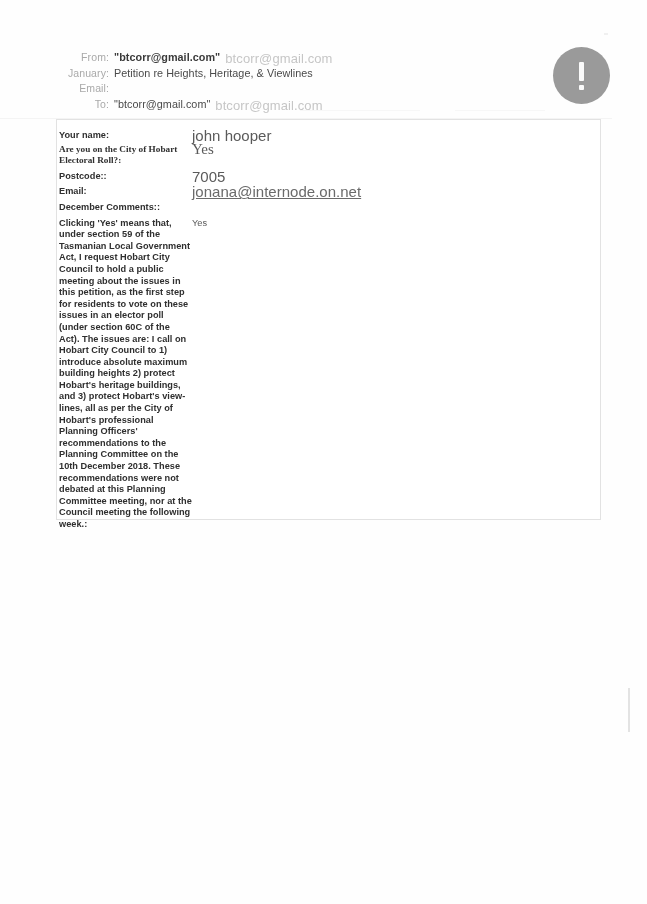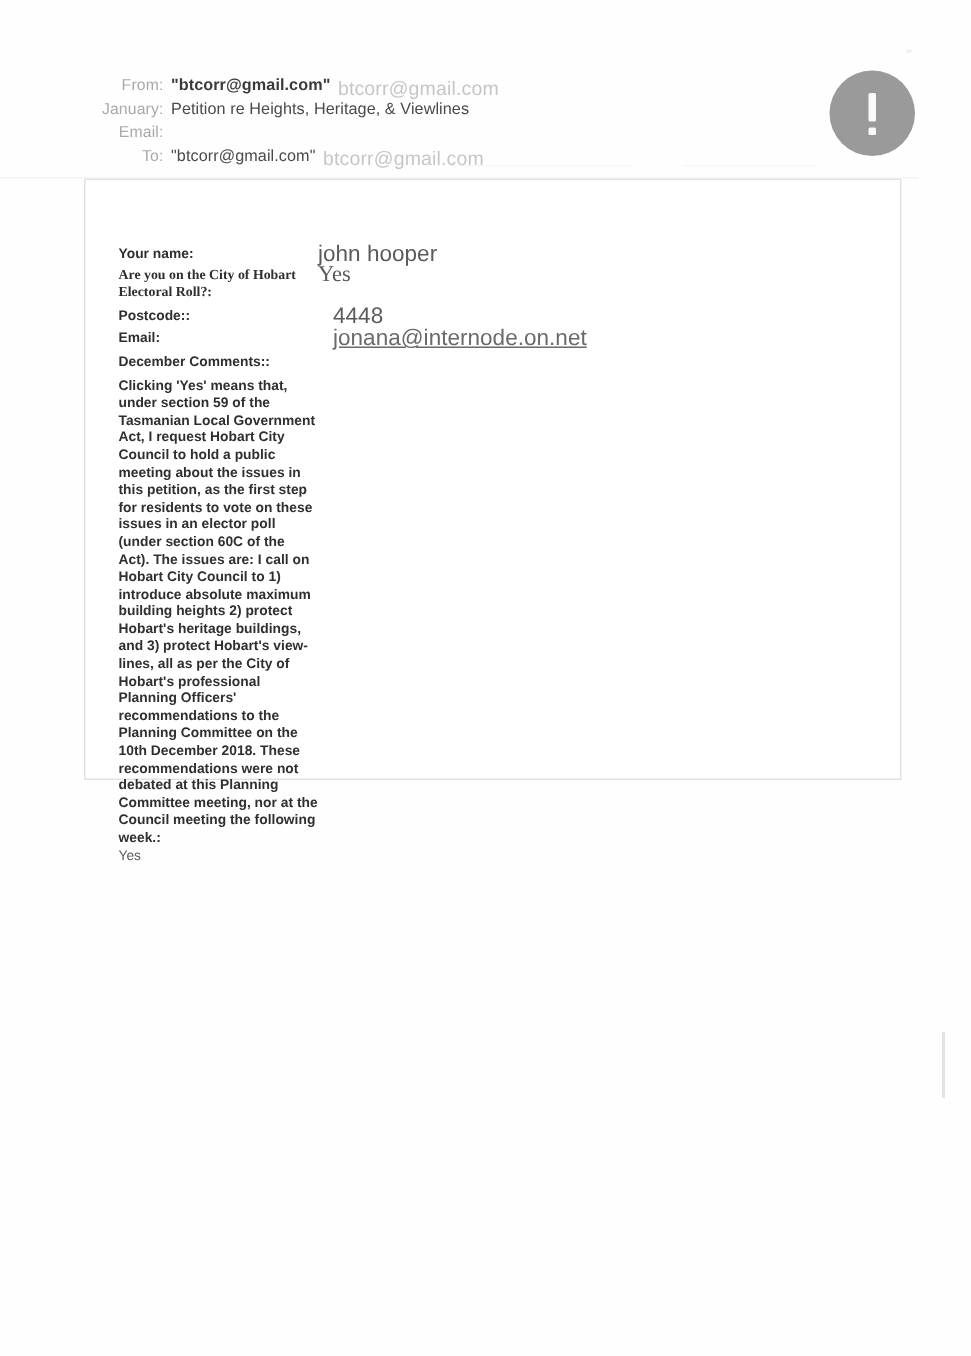--- a/index.html
+++ b/index.html
@@ -115,24 +115,23 @@
     left: 56px;
     top: 119px;
     width: 545px;
     height: 401px;
     border: 1px solid #e2e2e2;
     background: #ffffff;
     box-sizing: border-box;
   }
   #form-rows {
     position: absolute;
-    left: 22px;
+    left: 2px;
     top: 10px;
     width: 500px;
-    margin-top: 34px;
   }
   .frow {
     display: flex;
     align-items: flex-start;
   }
   .fcell-label {
     width: 133px;
     flex: none;
     font-size: 9.2px;
     font-weight: bold;
@@ -145,33 +144,31 @@
     color: #5a5a5a;
     line-height: 11.6px;
     letter-spacing: 0.02px;
   }
   .fcell-value.link {
     color: #6a6a6a;
     text-decoration: underline;
   }
   .frow.spaced {
     margin-top: 4px;
-    gap: 10px;
   }
   .frow.tight {
     margin-top: 2px;
     font-family: Liberation Serif, serif;
   }
 
   
   #comment-row {
     display: flex;
     align-items: flex-start;
     margin-top: 4px;
-    flex-direction: column;
   }
   #comment-body {
     width: 133px;
     flex: none;
     font-size: 9.2px;
     font-weight: bold;
     color: #2f2f2f;
     line-height: 11.6px;
     letter-spacing: 0.02px;
   }
@@ -226,21 +223,21 @@
         <div class="frow">
           <div class="fcell-label">Your name:</div>
           <div class="fcell-value">john hooper</div>
         </div>
         <div class="frow tight">
           <div class="fcell-label">Are you on the City of Hobart Electoral Roll?:</div>
           <div class="fcell-value">Yes</div>
         </div>
         <div class="frow spaced">
           <div class="fcell-label">Postcode::</div>
-          <div class="fcell-value">4448</div>
+          <div class="fcell-value">7005</div>
         </div>
         <div class="frow spaced">
           <div class="fcell-label">Email:</div>
           <div class="fcell-value link">jonana@internode.on.net</div>
         </div>
         <div class="frow spaced">
           <div class="fcell-label">December Comments::</div>
           <div class="fcell-value"></div>
         </div>
         <div id="comment-row">

